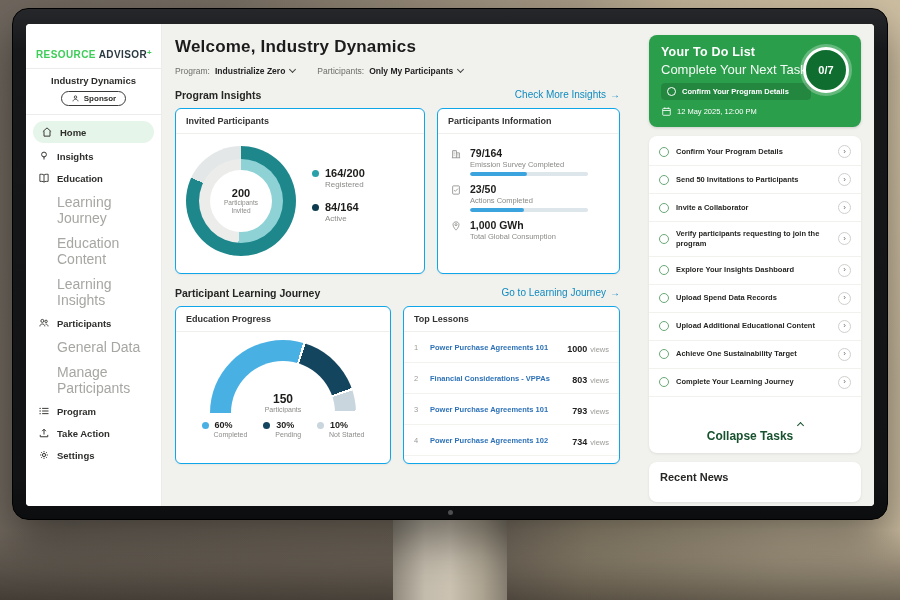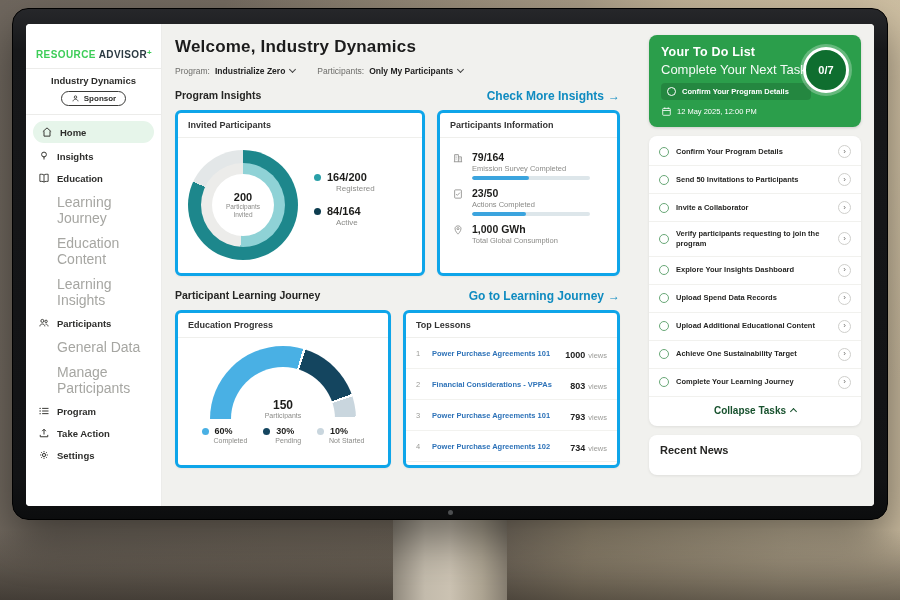--- a/index.html
+++ b/index.html
@@ -46,40 +46,40 @@
   .center { flex:1; min-width:0; }
   .welcome { font-size:17px; font-weight:bold; color:#1c1c1c; margin:2px 0 9px; letter-spacing:0.2px; }
   .filters { display:flex; gap:22px; align-items:center; }
   .filter { display:flex; align-items:center; gap:5px; cursor:pointer; }
   .f-label { font-size:8.5px; color:#6d6d6a; }
   .f-value { font-size:8.5px; font-weight:bold; color:#222; }
   .chev { width:5px; height:5px; border-right:1.4px solid #444; border-bottom:1.4px solid #444;
     transform:rotate(45deg); display:inline-block; margin-top:-3px; }
   .section-row { display:flex; align-items:flex-start; justify-content:space-between; margin:13px 0 7px; }
   .section-title { font-size:10.5px; font-weight:bold; color:#262624; }
-  .section-link { font-size:12px; font-weight:bold; color:#0f8bc0; cursor:pointer; display:flex; gap:4px; align-items:center; }
+  .section-link { font-size:10px; font-weight:normal; color:#0f8bc0; cursor:pointer; display:flex; gap:4px; align-items:center; }
   .cards-row { display:flex; gap:12px; }
-  .card { background:#fff; border:3px solid #0ea5e9; border-radius:6px; box-shadow:0 1px 2px rgba(0,0,0,0.05); overflow:hidden; }
+  .card { background:#fff; border:1px solid #0ea5e9; border-radius:6px; box-shadow:0 1px 2px rgba(0,0,0,0.05); overflow:hidden; }
   .card-h { padding:7px 10px; border-bottom:1px solid #efefec; font-size:9px; font-weight:bold; color:#333; }
 
   
   .card-invited { width:250px; height:166px; flex:none; }
   .inv-body { display:flex; align-items:center; padding:12px 10px; }
   .donut { position:relative; width:110px; height:110px; border-radius:50%; flex:none; }
   .donut-inner { position:absolute; inset:13px; border-radius:50%; }
   .donut-hole { position:absolute; inset:24px; border-radius:50%; background:#fff; display:flex;
     flex-direction:column; align-items:center; justify-content:center; text-align:center; }
   .donut-v { font-size:11px; font-weight:bold; color:#1d1d1b; }
   .donut-l { font-size:6.5px; color:#8b8b88; line-height:1.2; width:50px; }
   .inv-legend { margin-left:16px; }
   .leg-item { margin-bottom:12px; }
   .leg-top { display:flex; align-items:center; gap:6px; }
   .dot { width:7px; height:7px; border-radius:50%; flex:none; }
   .leg-v { font-size:11px; font-weight:bold; color:#1d1d1b; }
-  .leg-l { font-size:8px; color:#8b8b88; margin-left:22px; margin-top:1px; }
+  .leg-l { font-size:8px; color:#8b8b88; margin-left:13px; margin-top:1px; }
 
   
   .card-info { flex:1; height:166px; }
   .info-body { padding:6px 12px; }
   .stat { display:flex; gap:8px; margin:7px 0; }
   .sicon { width:12px; height:12px; margin-top:1px; flex:none; }
   .stat-v { font-size:10.5px; font-weight:bold; color:#1d1d1b; }
   .stat-l { font-size:7.5px; color:#8b8b88; margin:1px 0 3px; }
   .track { width:118px; height:4px; border-radius:2px; background:#dde6ea; overflow:hidden; }
   .fill { height:100%; border-radius:2px; background:#3ba4de; }
@@ -121,21 +121,21 @@
   .progress-badge { position:absolute; right:12px; top:12px; width:46px; height:46px; border-radius:50%;
     background:#0f6e2f; border:3px solid #ffffff; box-shadow:0 0 0 3px rgba(255,255,255,0.28);
     display:flex; align-items:center; justify-content:center; font-size:11px; font-weight:bold; color:#fff; }
   .tasks-card { background:#fff; border-radius:8px; margin-top:9px; box-shadow:0 1px 3px rgba(0,0,0,0.08); padding:2px 0; }
   .task-row { display:flex; align-items:center; gap:7px; padding:7px 10px; border-bottom:1px solid #f1f1ee; cursor:pointer; }
   .task-check { width:10px; height:10px; border:1.2px solid #69a877; border-radius:50%; flex:none; }
   .task-label { flex:1; font-size:7.5px; font-weight:bold; color:#262624; line-height:1.3; }
   .task-chev { width:13px; height:13px; border:1px solid #cfcfcc; border-radius:50%; flex:none;
     display:flex; align-items:center; justify-content:center; font-size:8px; color:#6d6d6a; padding-bottom:1px; }
   .collapse-row { display:flex; align-items:center; justify-content:center; gap:5px; padding:8px; cursor:pointer; }
-  .collapse-label { font-size:10px; font-weight:bold; color:#17512d; }
+  .collapse-label { font-size:12px; font-weight:bold; color:#17512d;margin-top:24px; }
   .chev-up { width:5px; height:5px; border-left:1.5px solid #17512d; border-top:1.5px solid #17512d;
     transform:rotate(45deg); display:inline-block; margin-top:3px; }
   .news-card { background:#fff; border-radius:8px; margin-top:9px; box-shadow:0 1px 3px rgba(0,0,0,0.08);
     padding:9px 11px; height:40px; }
   .news-title { font-size:11px; font-weight:bold; color:#262624; }
 </style>
 </head>
 <body>
 
 <div class="stage">

